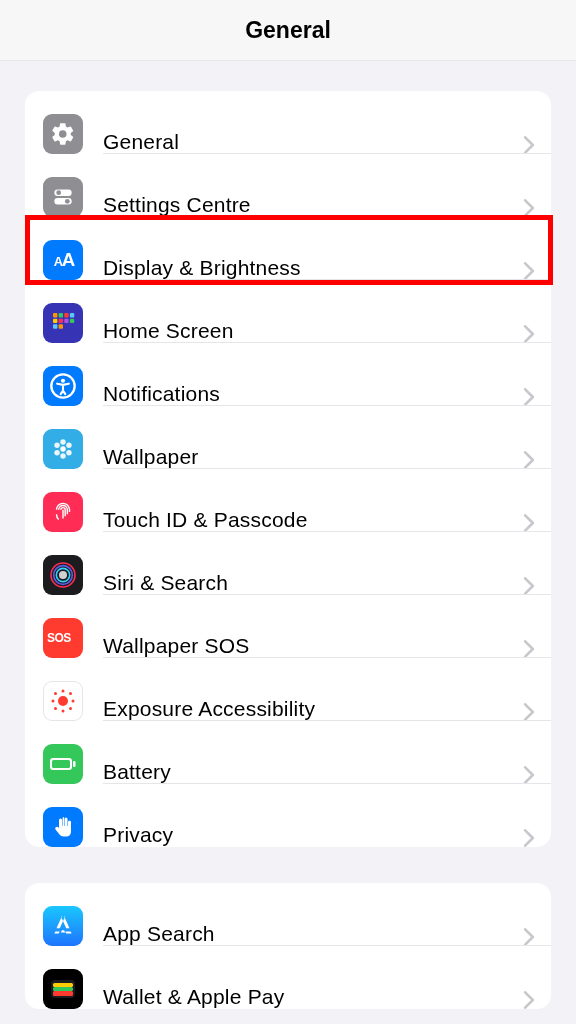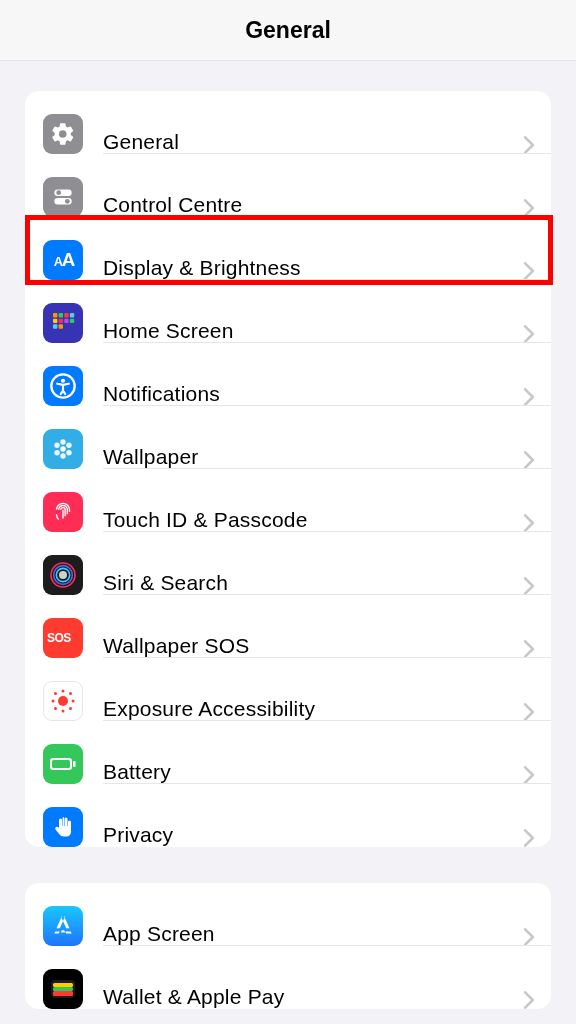--- a/index.html
+++ b/index.html
@@ -114,21 +114,21 @@
 
     <div class="row">
       <div class="icon-wrap bg-gray">
         <svg width="26" height="26" viewBox="0 0 24 24" fill="#fff">
             <rect x="4" y="5" width="16" height="6" rx="3" fill="#fff"></rect>
             <circle cx="8" cy="8" r="2.2" fill="#8e8e93"></circle>
             <rect x="4" y="13" width="16" height="6" rx="3" fill="#fff"></rect>
             <circle cx="16" cy="16" r="2.2" fill="#8e8e93"></circle>
           </svg>
       </div>
-      <div class="label">Control Centre</div>
+      <div class="label">Settings Centre</div>
       <svg class="chevron" width="12" height="18" viewBox="0 0 8 14">
           <path d="M1 1l6 6-6 6" stroke="#c7c7cc" stroke-width="2" fill="none" stroke-linecap="round" stroke-linejoin="round"></path>
         </svg>
       <div class="divider"></div>
     </div>
 
     <div class="row">
       <div class="icon-wrap bg-blue">
         <svg width="28" height="28" viewBox="0 0 24 24" fill="#fff">
             <text x="4" y="17" font-size="11" font-weight="700" fill="#fff" font-family="Arial">A</text>
@@ -295,21 +295,21 @@
   </div>
 
   <div class="group">
 
     <div class="row">
       <div class="icon-wrap" style="background:linear-gradient(180deg,#1ac7fe,#1e74fd);">
         <svg width="26" height="26" viewBox="0 0 24 24" fill="#fff">
             <path d="M11 3l-5 11h3l5-11h-3zm2 0l5 11h-3l-5-11h3zM5 17h4l-1 2H4l1-2zm10 0h4l1 2h-5l-1-2h1zm-4-1h2l1 2h-4l1-2z"></path>
           </svg>
       </div>
-      <div class="label">App Screen</div>
+      <div class="label">App Search</div>
       <svg class="chevron" width="12" height="18" viewBox="0 0 8 14">
           <path d="M1 1l6 6-6 6" stroke="#c7c7cc" stroke-width="2" fill="none" stroke-linecap="round" stroke-linejoin="round"></path>
         </svg>
       <div class="divider"></div>
     </div>
 
     <div class="row">
       <div class="icon-wrap bg-black">
         <svg width="30" height="26" viewBox="0 0 30 24">
             <rect x="3" y="3" width="24" height="18" rx="4" fill="#1c1c1e"></rect>

